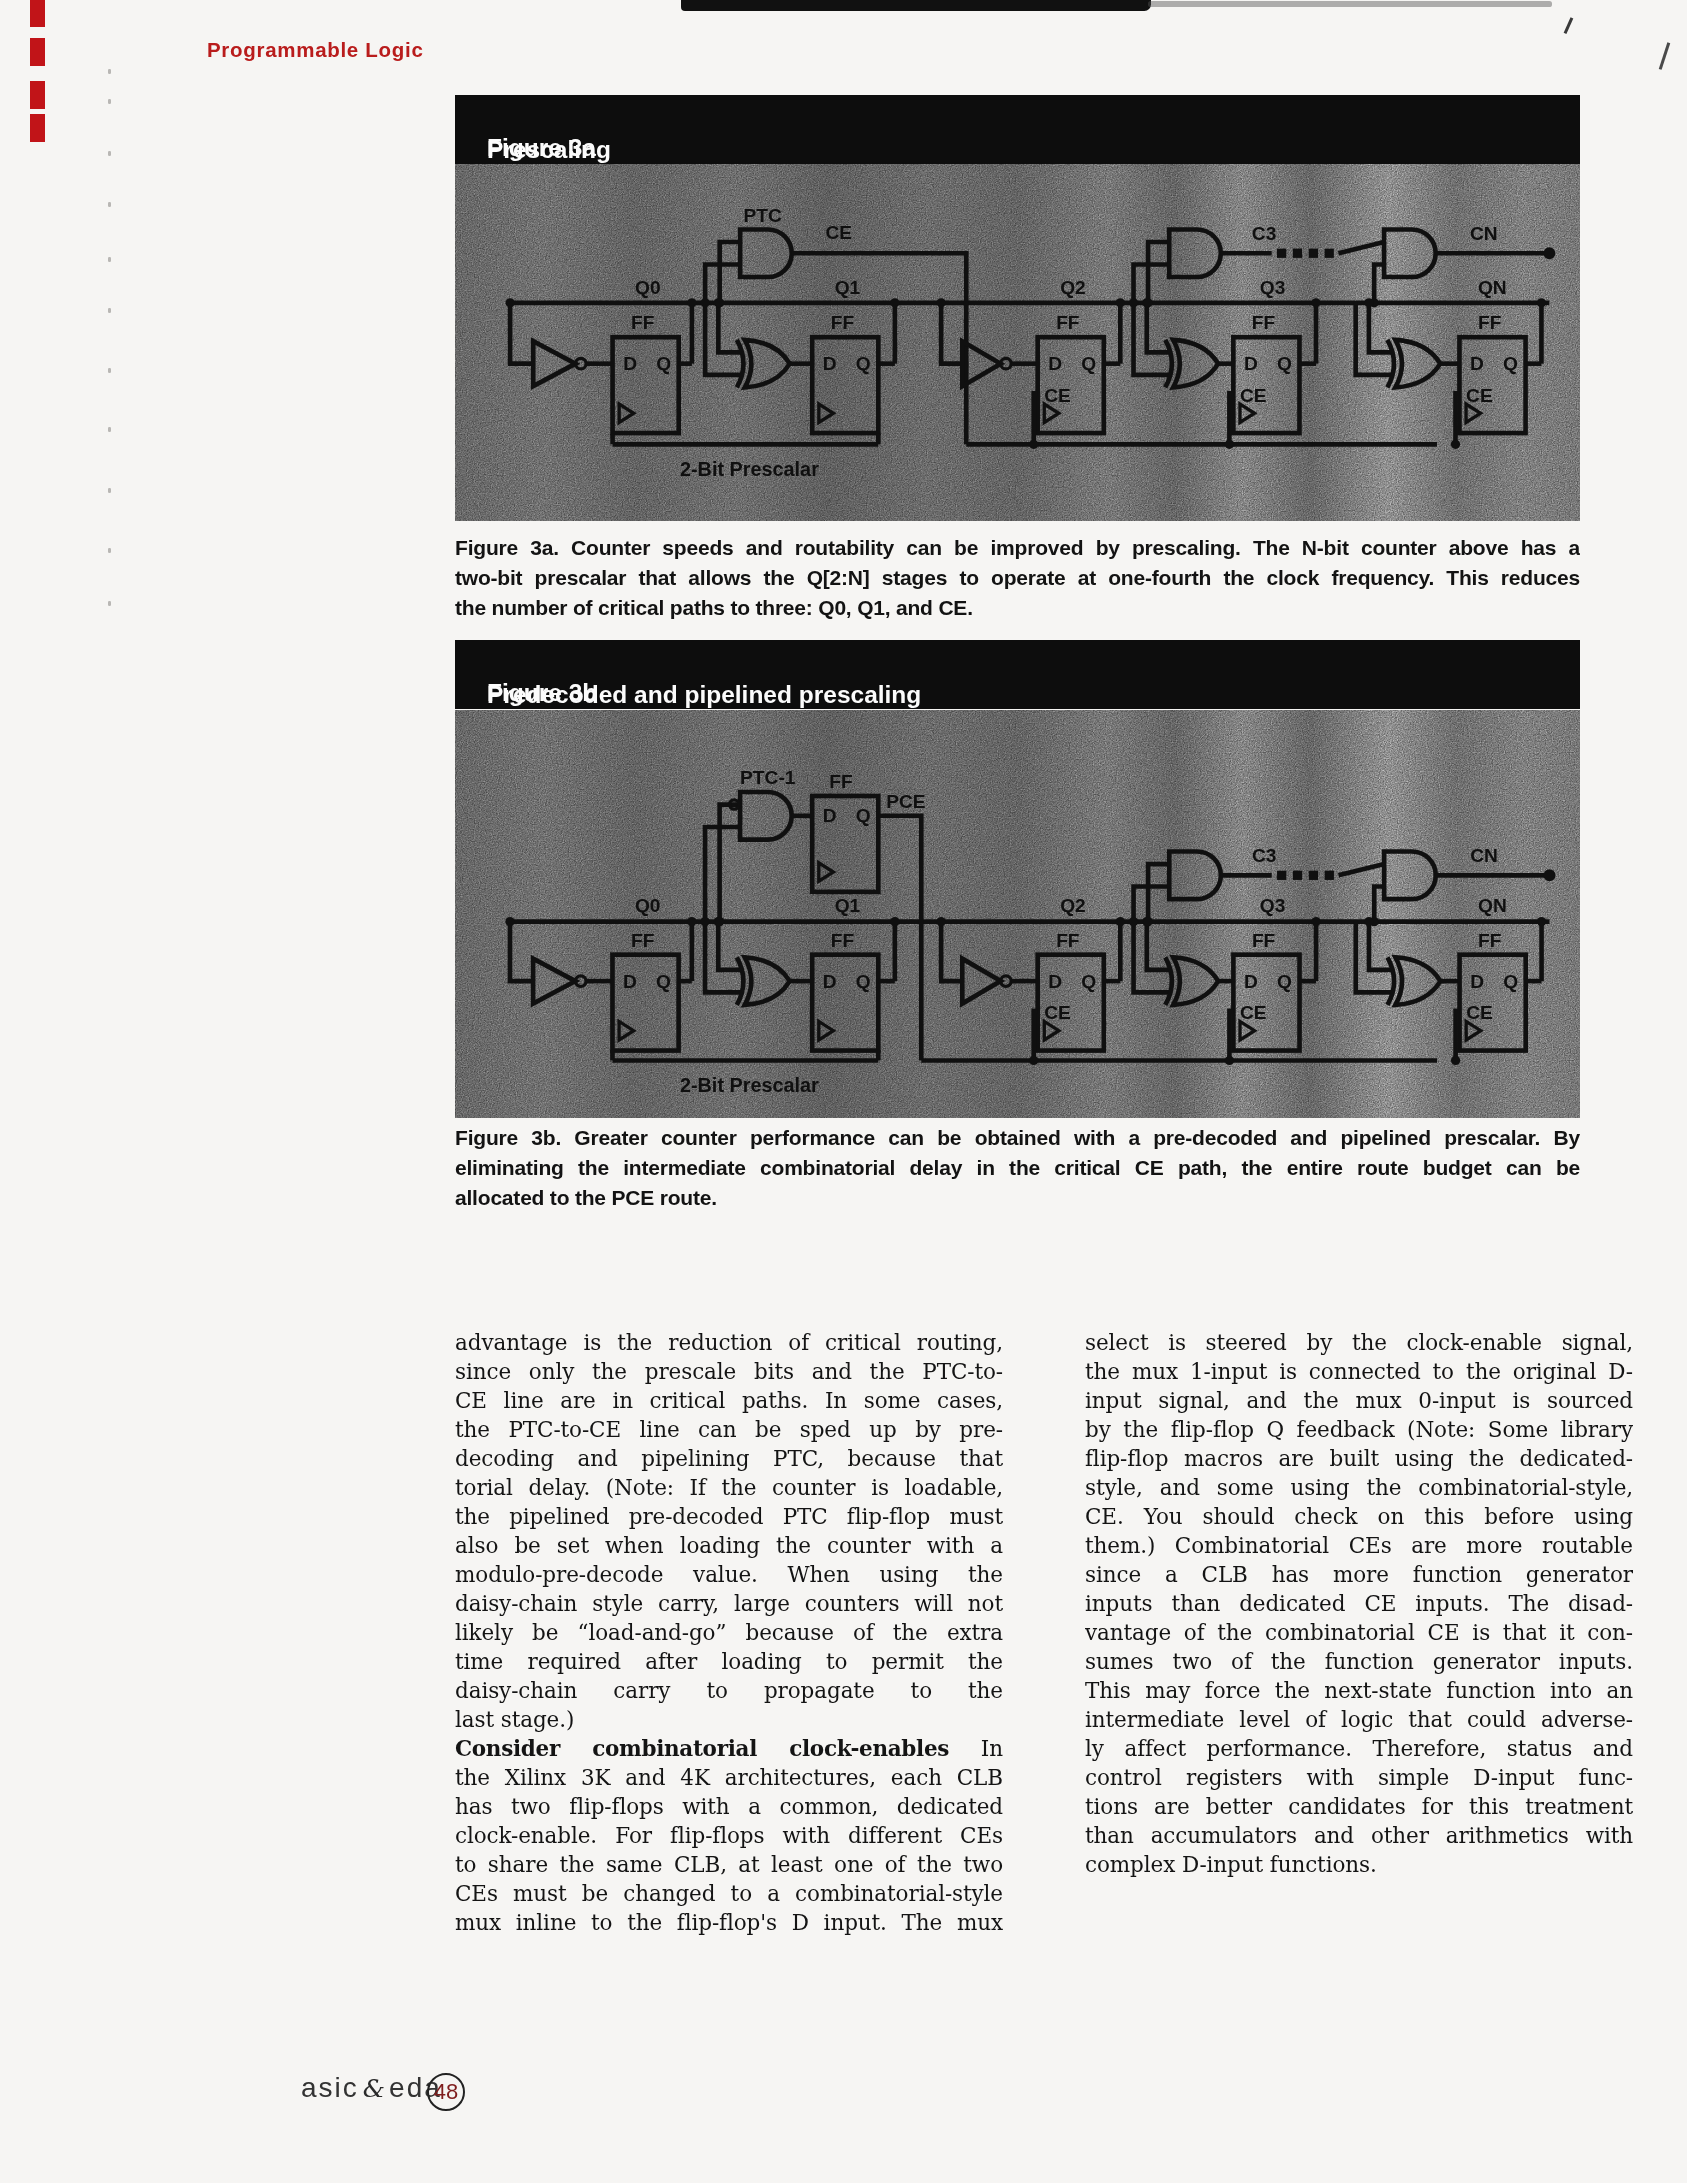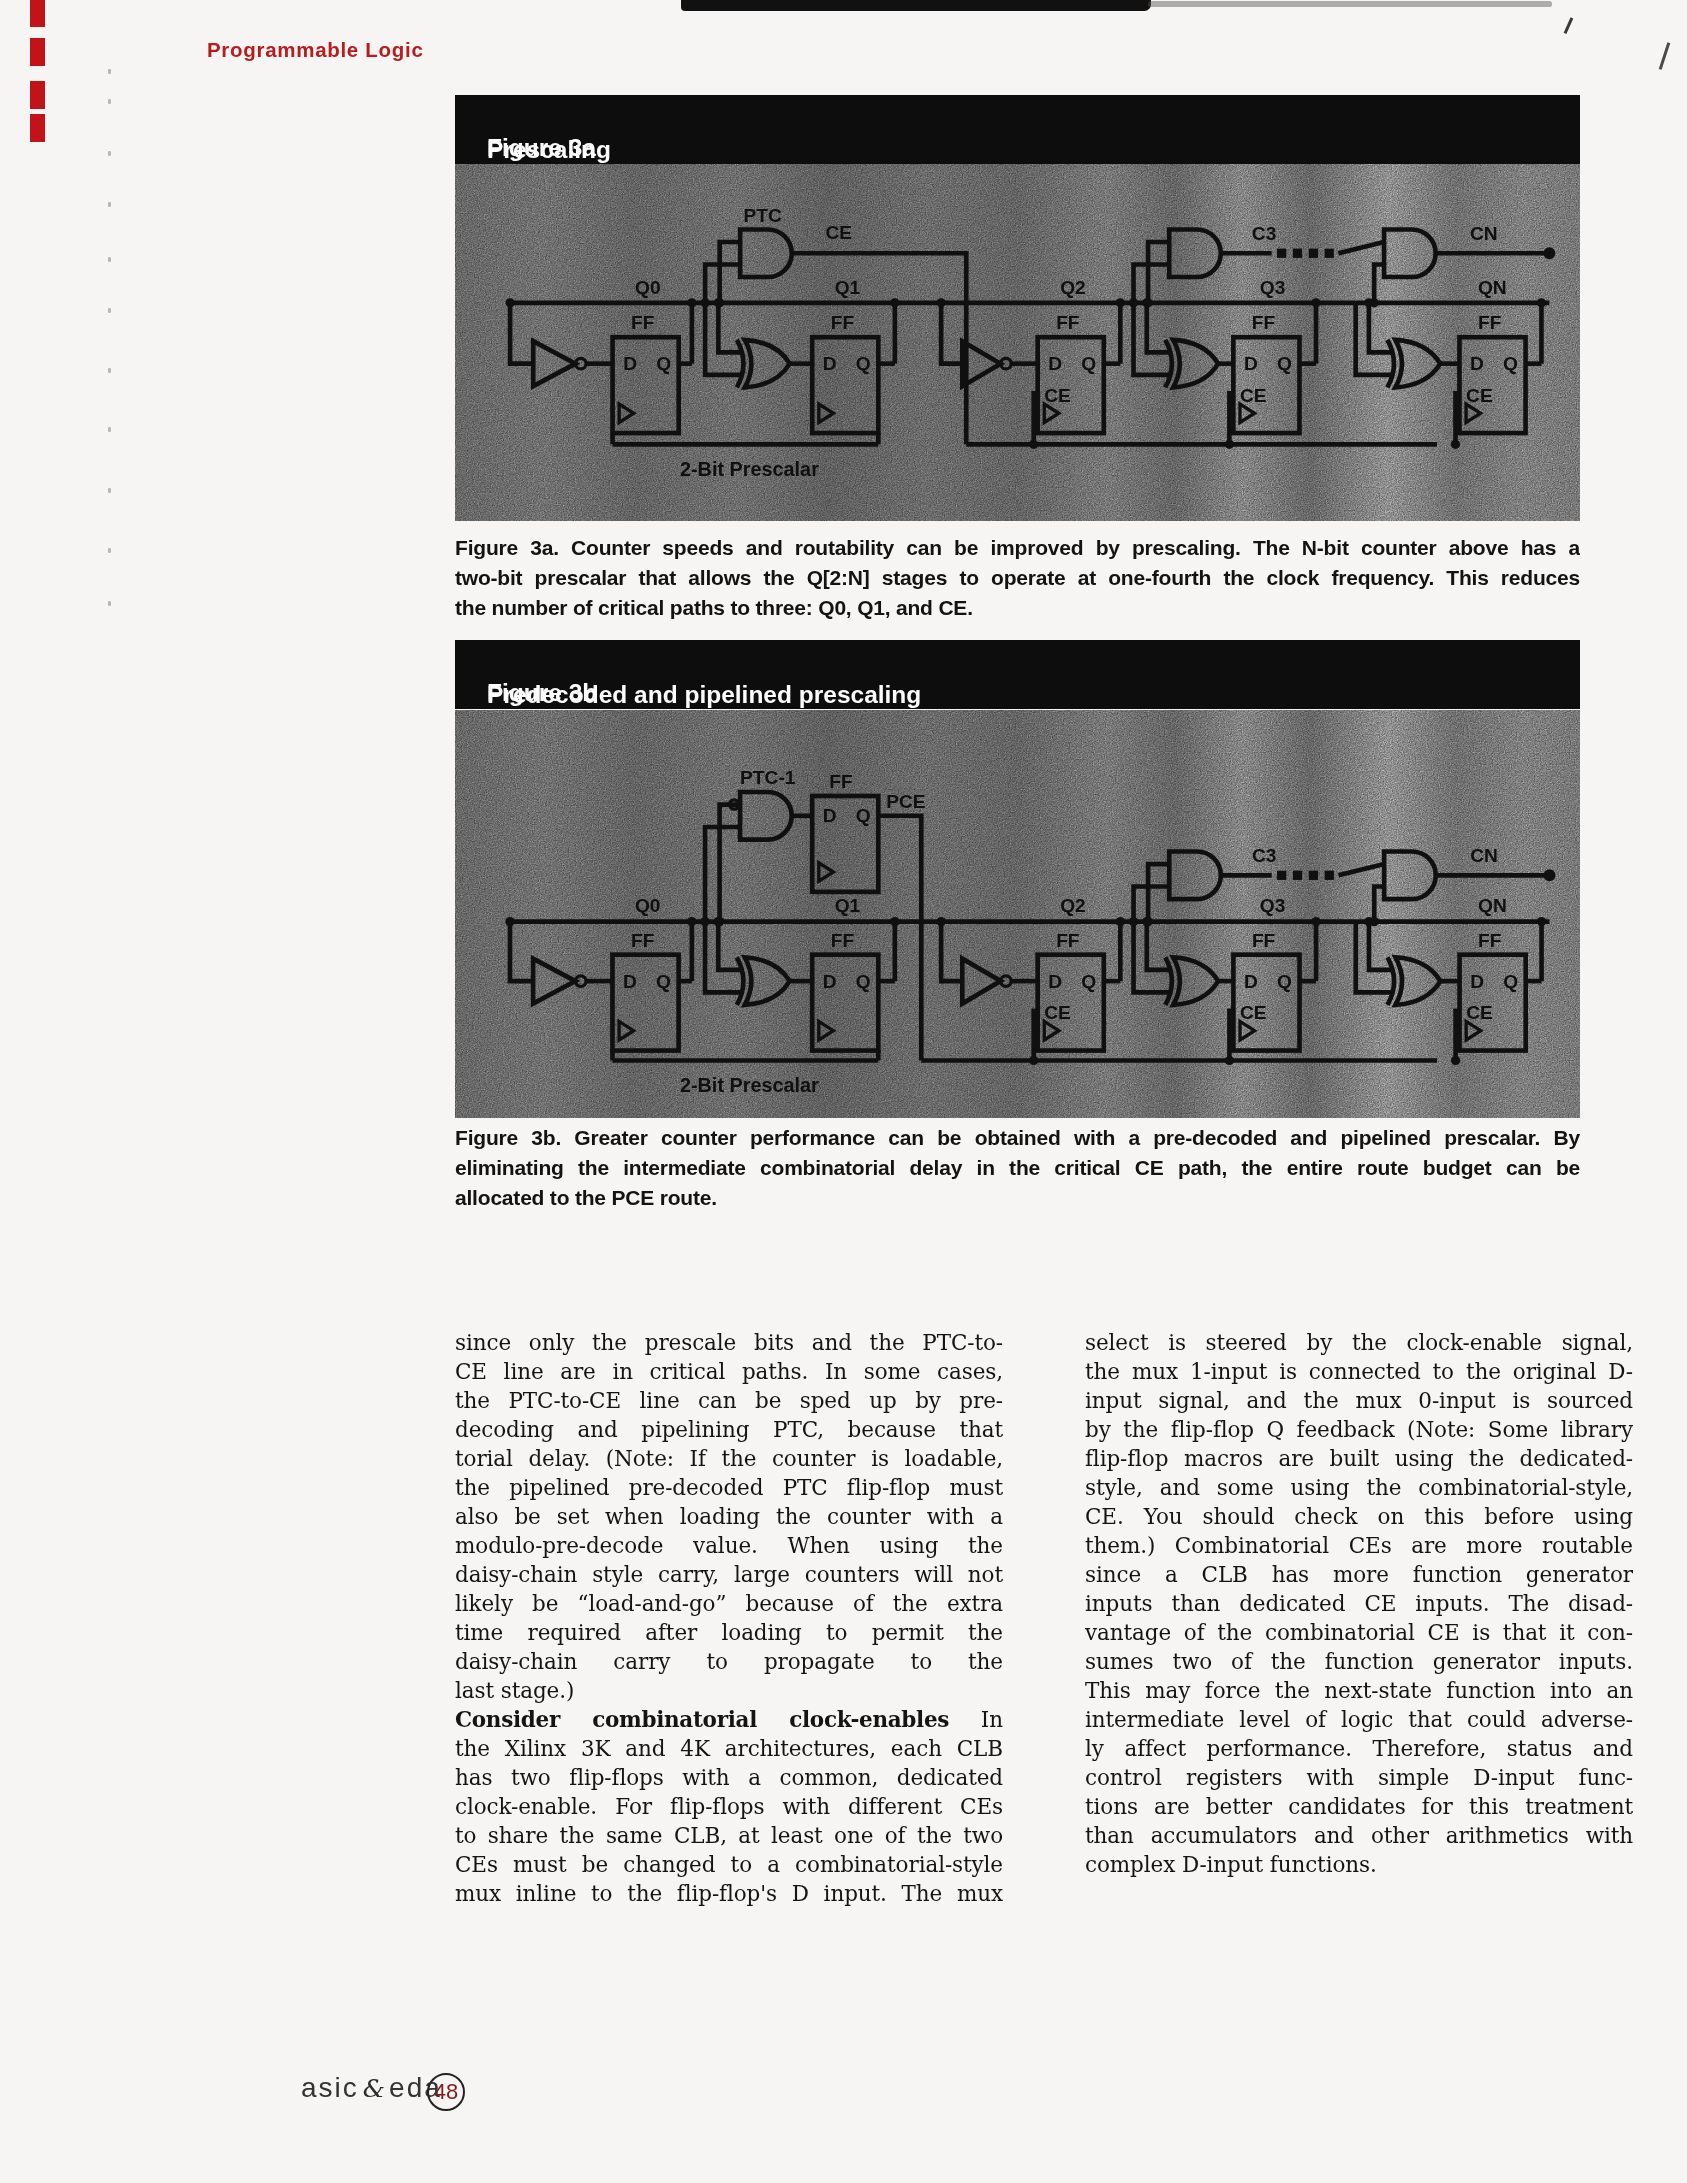--- a/index.html
+++ b/index.html
@@ -344,20 +344,21 @@
         <text x="340" y="578" fill="#101010" font-family="&quot;Liberation Sans&quot;,sans-serif" font-weight="bold" font-size="30">2-Bit Prescalar</text>
       </svg>
     </div>
   <div class="caption" id="capB" style="top:1123px">
       <div class="cline">Figure 3b.  Greater counter performance can be obtained with a pre-decoded and pipelined prescalar. By</div>
       <div class="cline">eliminating the intermediate combinatorial delay in the critical CE path, the entire route budget can be</div>
       <div class="cline end">allocated to the PCE route.</div>
     </div>
 
   <div class="col" id="col1" style="left:455px">
+      <div class="line">advantage is the reduction of critical routing,</div>
       <div class="line">since only the prescale bits and the PTC-to-</div>
       <div class="line">CE line are in critical paths. In some cases,</div>
       <div class="line">the PTC-to-CE line can be sped up by pre-</div>
       <div class="line">decoding and pipelining PTC, because that</div>
       <div class="line">torial delay. (Note: If the counter is loadable,</div>
       <div class="line">the pipelined pre-decoded PTC flip-flop must</div>
       <div class="line">also be set when loading the counter with a</div>
       <div class="line">modulo-pre-decode value. When using the</div>
       <div class="line">daisy-chain style carry, large counters will not</div>
       <div class="line">likely be “load-and-go” because of the extra</div>

